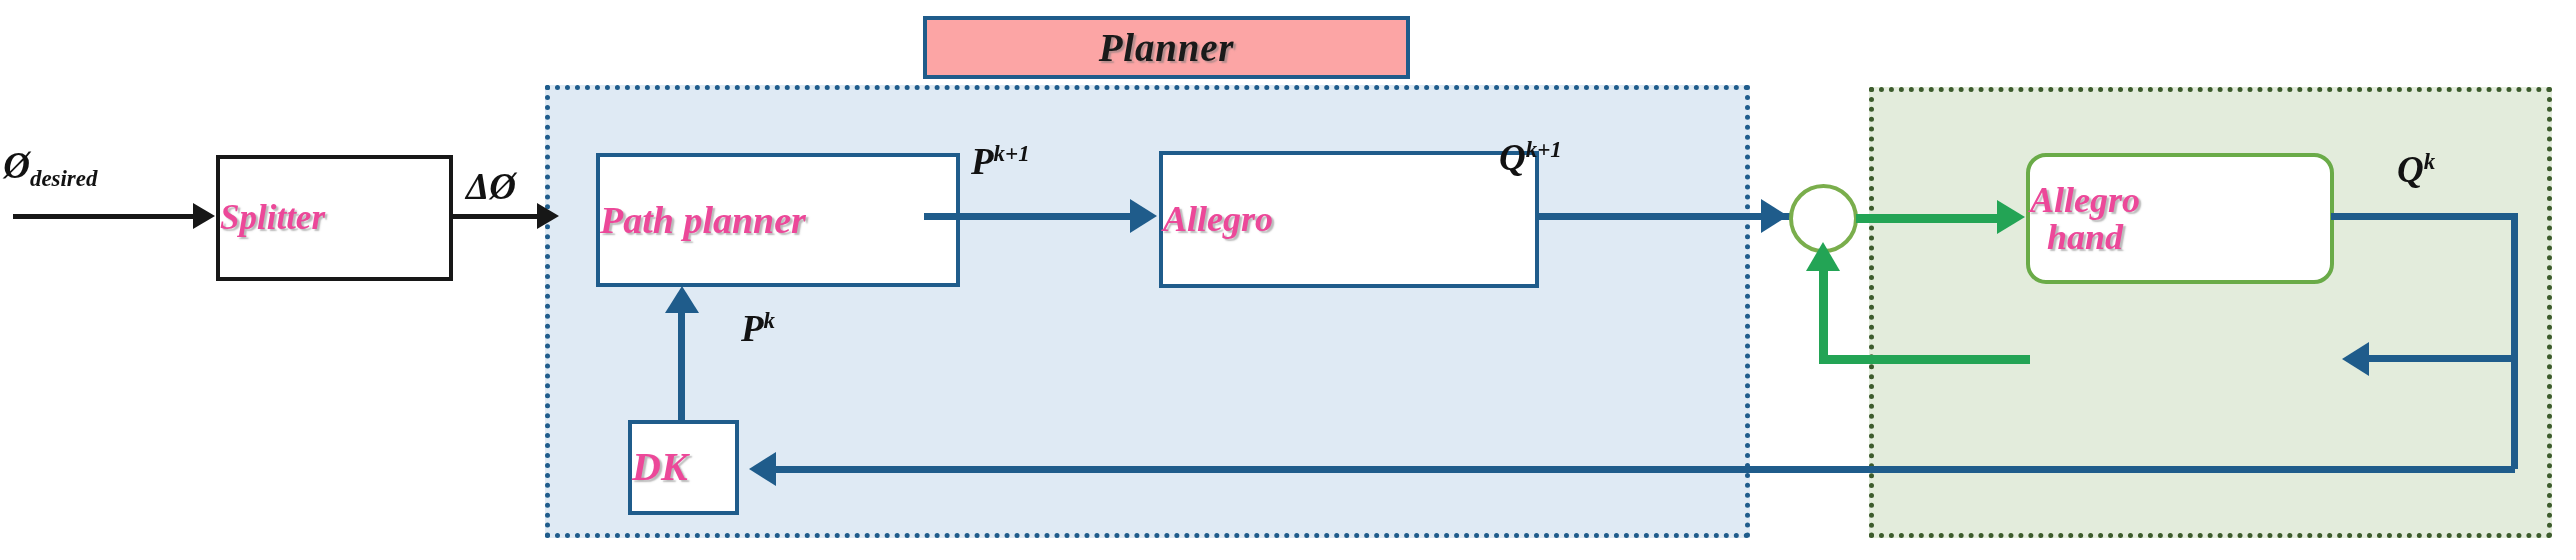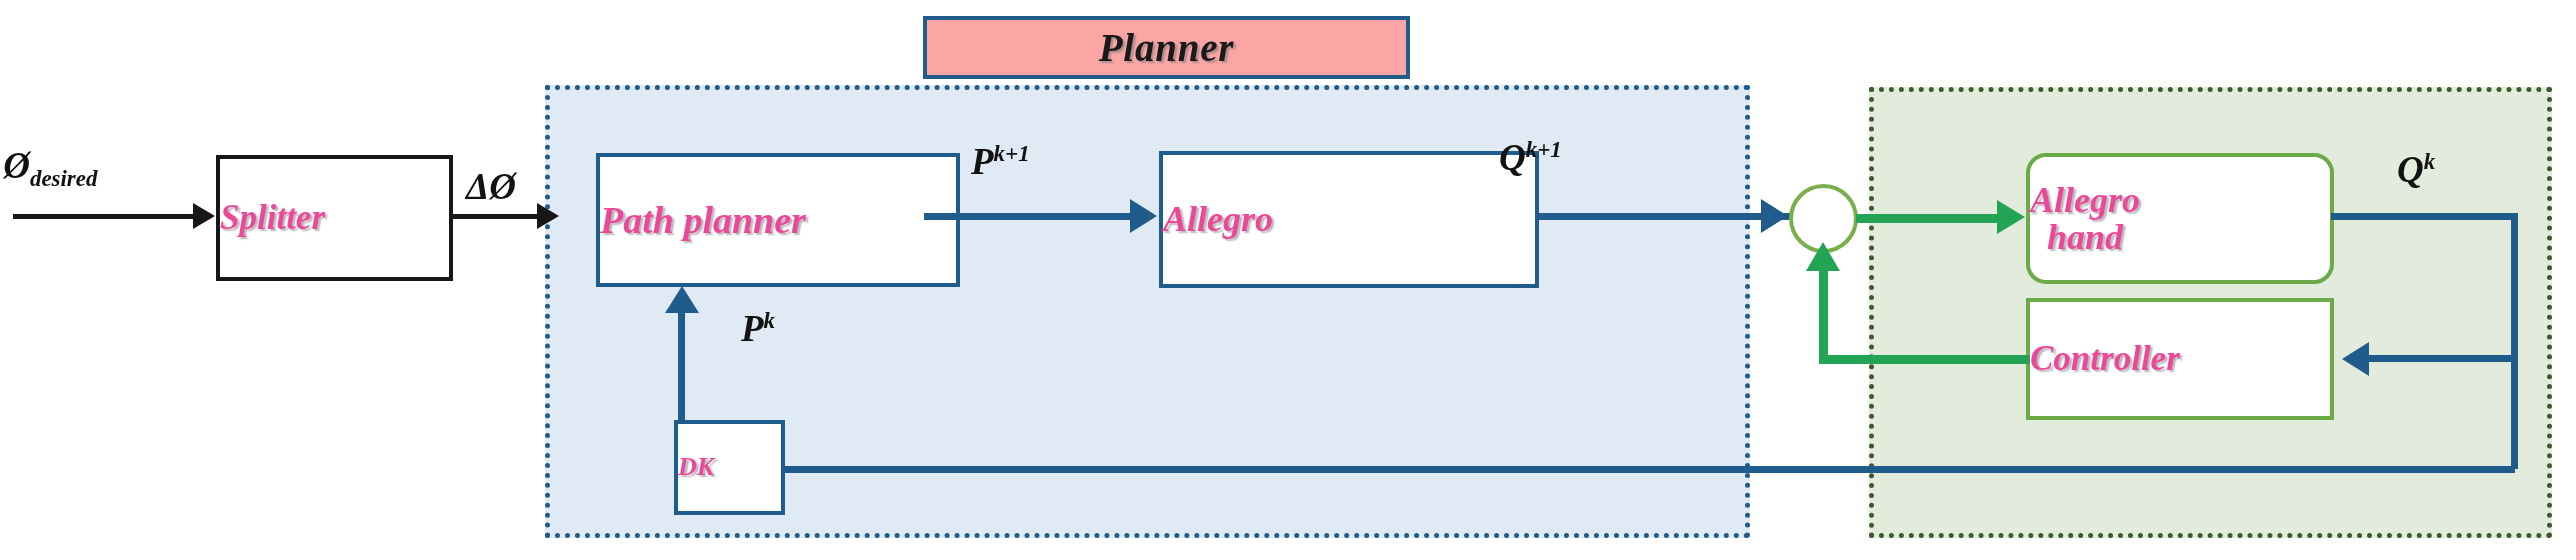--- a/index.html
+++ b/index.html
@@ -58,21 +58,21 @@
     text-shadow: 2.4px 2.4px 1.6px rgba(130,130,130,.55);
     line-height: 1.02;
   }
   .box-black { border: 4px solid #171717; }
   .box-blue  { border: 4.8px solid #1f5C8B; }
   .box-green { border: 4.8px solid #6aab48; }
 
   .b-splitter { left: 216px;  top: 155px; width: 237px; height: 126px; font-size: 35px; }
   .b-path     { left: 560px;  top: 153px; width: 364px; height: 134px; font-size: 38px; margin-left: 36px; }
   .b-ik       { left: 1159px; top: 151px; width: 380px; height: 137px; font-size: 36px; }
-  .b-dk       { left: 674px;  top: 420px; width: 111px; height: 95px; font-size: 26px; }
+  .b-dk       { left: 628px;  top: 420px; width: 111px; height: 95px; font-size: 40px; }
   .b-allegro  { left: 2026px; top: 153px; width: 308px; height: 131px; font-size: 36px; border-radius: 20px; }
   .b-ctrl     { left: 2026px; top: 298px; width: 308px; height: 122px; font-size: 35px; }
 
   
   .junction {
     left: 1789px; top: 184px; width: 69px; height: 69px;
     border: 4.8px solid #7aae4c; border-radius: 50%;
     background: #ffffff; box-sizing: border-box;
   }
 
@@ -159,23 +159,20 @@
   <div class="ln h-green" style="left:1856px; top:214px; width:147px;"></div>
   <div class="ah ah-r-green" style="left:1997px; top:200px;"></div>
 
   <div class="abs box box-green b-allegro">
     <span>
       <span>Allegro</span><br>
       <span>hand</span>
     </span>
   </div>
 
-  <div class="abs box box-green b-ctrl">
-    <span>Controller</span>
-  </div>
 
   <div class="abs lbl l-qk">
     <span>Q</span><span class="sup">k</span>
   </div>
   <div class="ln h-blue" style="left:2331px; top:213px; width:187px;"></div>
   <div class="ln v-blue" style="left:2511px; top:213px; height:256px;"></div>
 
   <div class="ln h-blue" style="left:2369px; top:355px; width:145px;"></div>
   <div class="ah ah-l-blue" style="left:2342px; top:342px;"></div>
 

